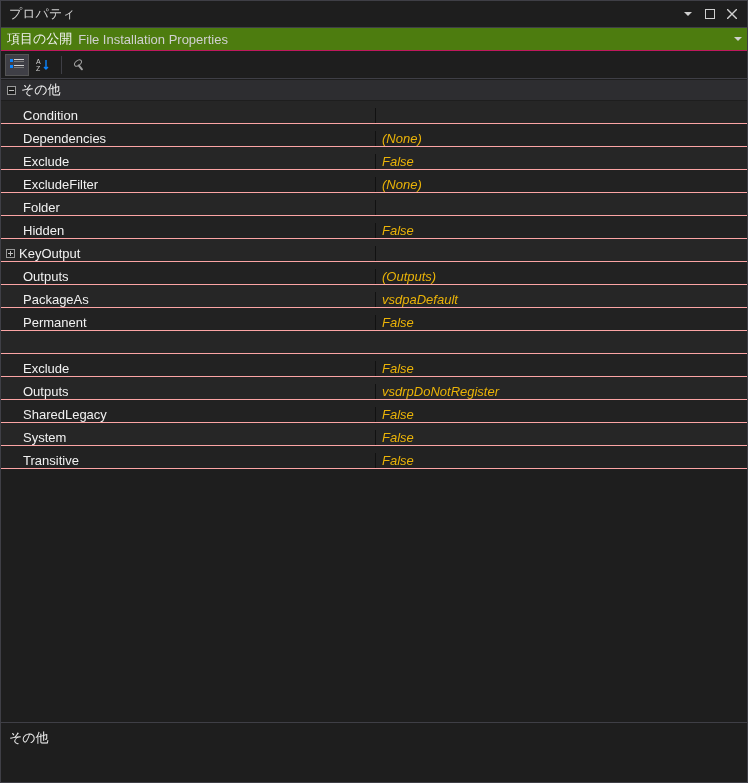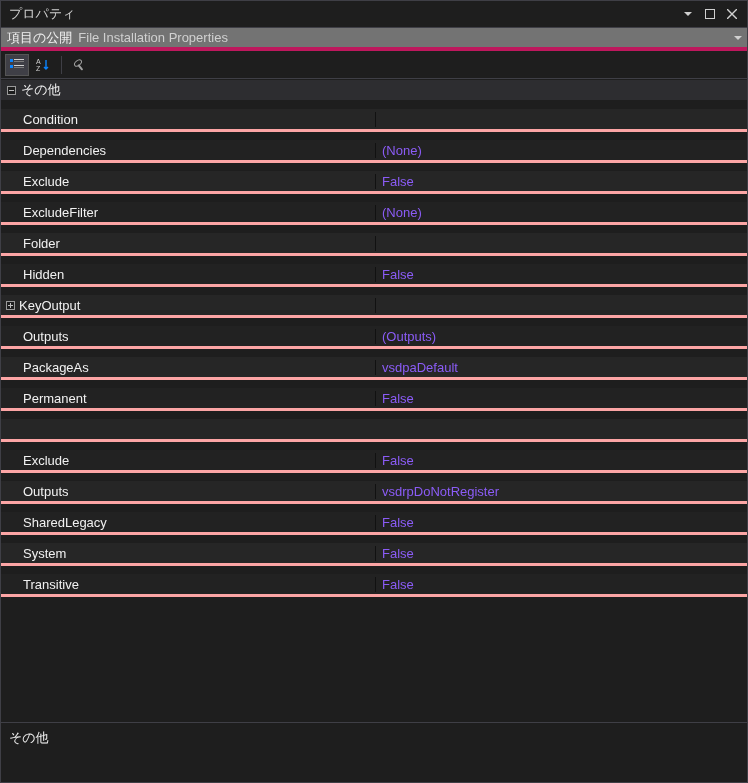--- a/index.html
+++ b/index.html
@@ -29,25 +29,25 @@
     width: 22px;
     height: 18px;
     display: flex;
     align-items: center;
     justify-content: center;
     color: #d0d0d0;
     cursor: pointer;
   }
   .obj-row {
     height: 24px;
-    background: #737373;
+    background: #4d7c0f;
     display: flex;
     align-items: center;
     border-top: 1px solid #3f3f46;
-    border-bottom: 4px solid #be185d;
+    border-bottom: 1px solid #be185d;
   }
   .obj-name { padding-left: 6px; }
   .obj-type { color: #d0d0d0; padding-left: 6px; }
   .obj-dd {
     margin-left: auto;
     width: 18px;
     display: flex;
     align-items: center;
     justify-content: center;
     cursor: pointer;
@@ -125,23 +125,22 @@
     position: absolute;
     top: 1px;
     bottom: 1px;
     left: 3px;
     width: 1px;
     background: #c0c0c0;
   }
   .prop-row {
     height: 23px;
     display: flex;
-    align-items: center;
-    border-bottom: 3px solid #fca5a5;
-    margin-top: 8px;
+    align-items: flex-end;
+    border-bottom: 1px solid #fca5a5;
   }
   .prop-row:nth-child(even) { background: #262626; }
   .prop-row:nth-child(odd)  { background: #222222; }
   .prop-gutter {
     width: 18px;
     flex-shrink: 0;
     display: flex;
     align-items: center;
     justify-content: center;
   }
@@ -153,21 +152,22 @@
     align-items: center;
     border-right: 1px solid #111;
     color: #f1f1f1;
   }
   .prop-name.exp-name { padding-left: 0; }
   .prop-value {
     flex: 1;
     padding-left: 6px;
     display: flex;
     align-items: center;
-    color: #8b5cf6;
+    color: #eab308;
+    font-style: italic;
   }
   .desc-pane {
     height: 60px;
     border-top: 1px solid #3f3f46;
     padding: 6px 8px;
     background: #1e1e1e;
   }
   .desc-title { font-weight: normal; color: #f1f1f1; }
   svg { display: block; }
 </style>

